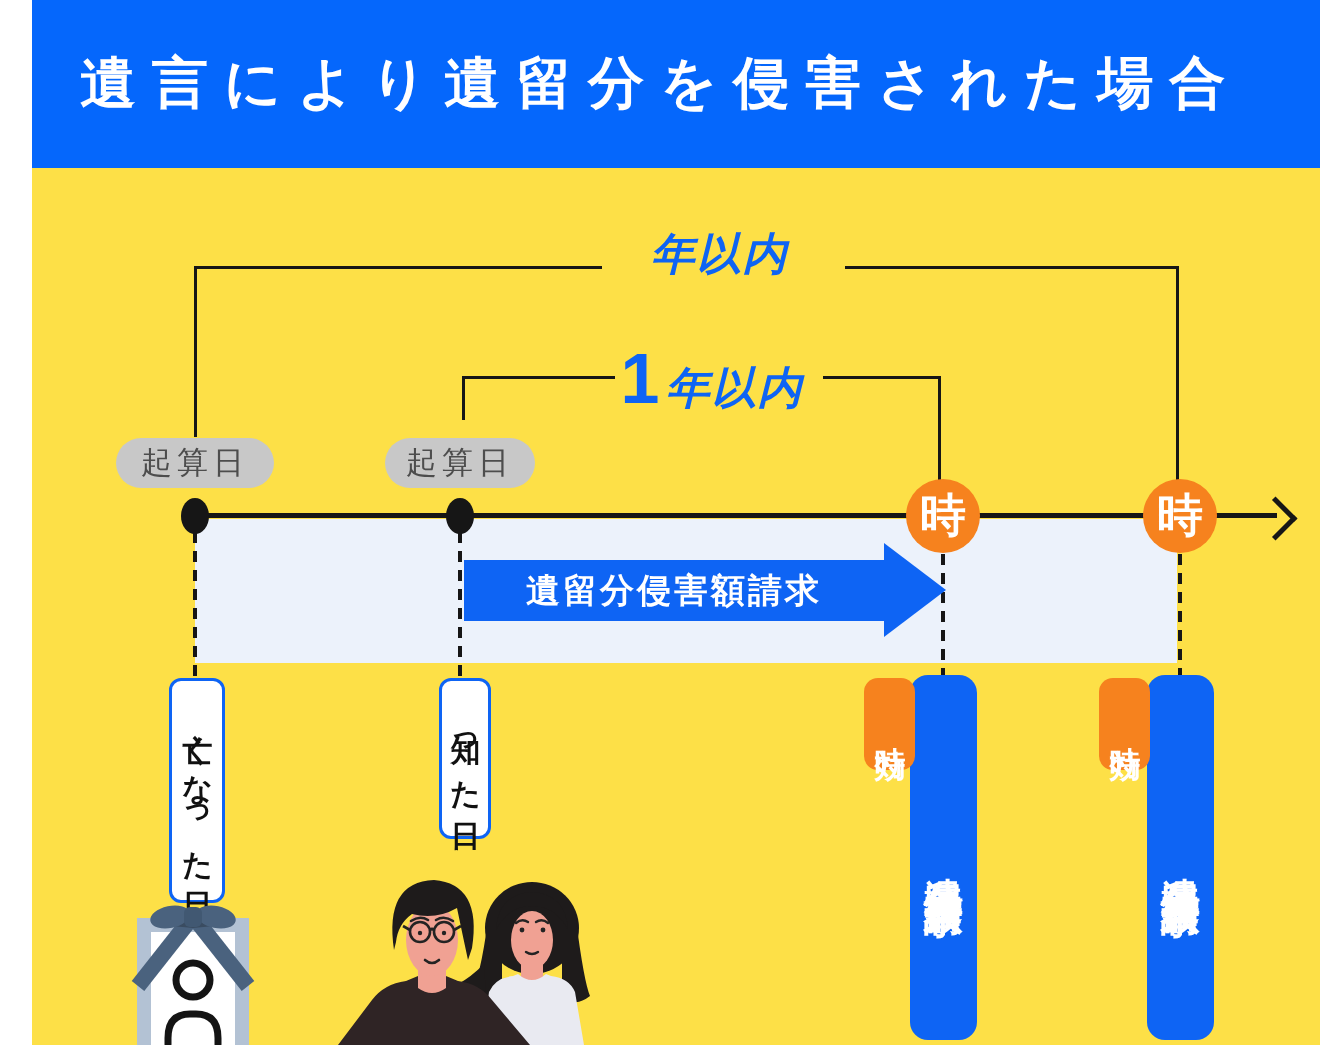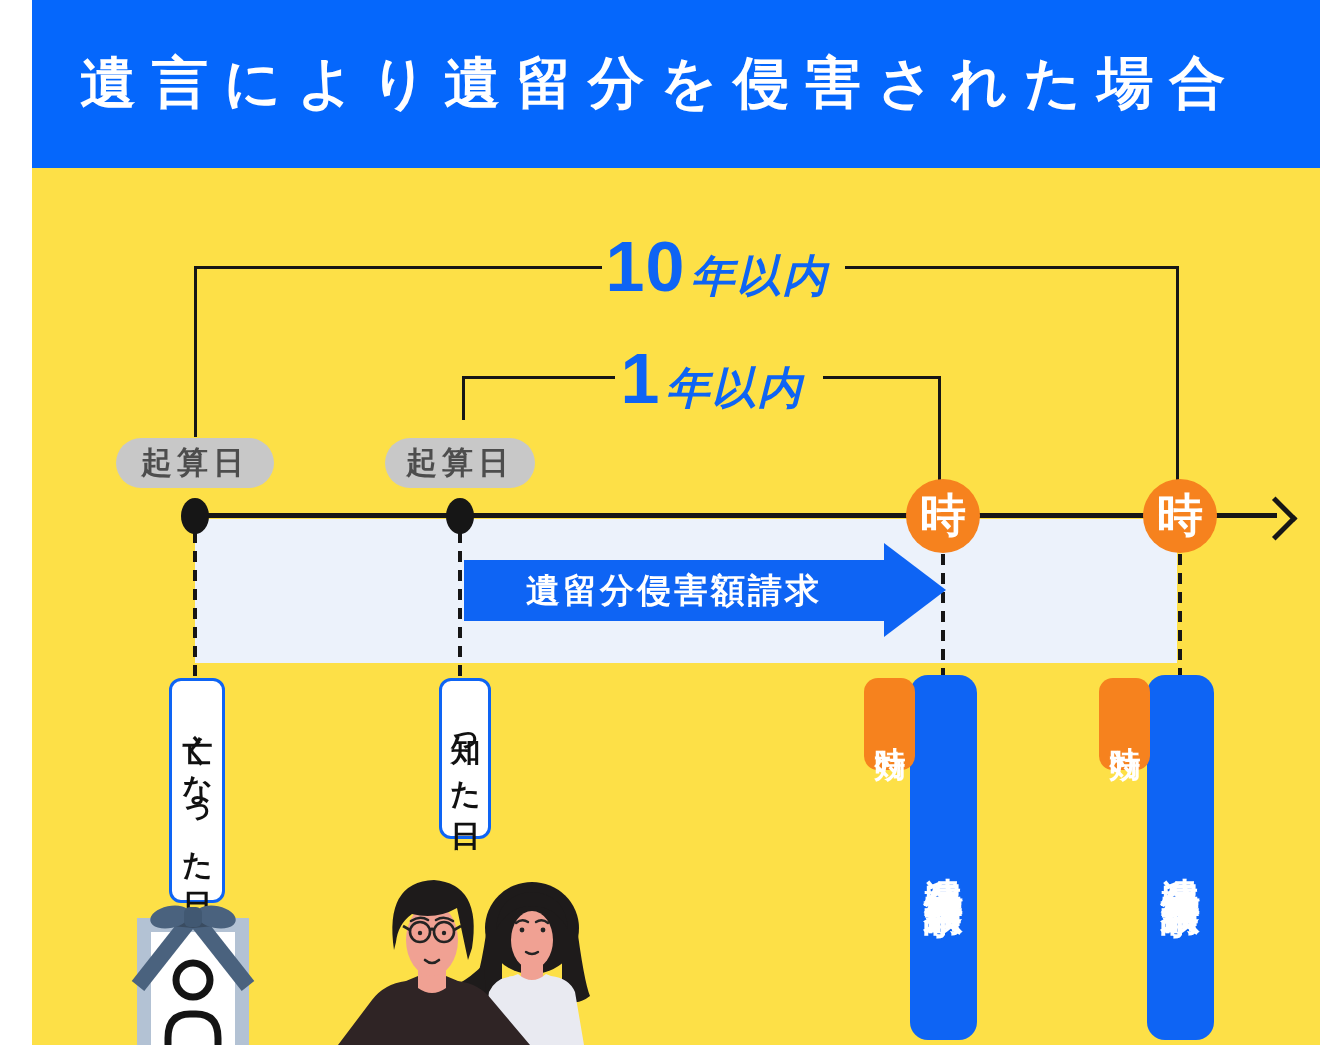--- a/index.html
+++ b/index.html
@@ -24,21 +24,21 @@
   .line{background:var(--line-black);}
 
   
   .p-caption{color:var(--accent-blue);font-weight:800;font-size:26px;text-align:center;letter-spacing:2px;}
   .p-value{display:flex;align-items:baseline;justify-content:center;color:var(--accent-blue);font-weight:800;}
   .p-value .big{font-size:70px;line-height:1;letter-spacing:1px;}
   .p-value .unit{font-size:44px;line-height:1;margin-left:5px;letter-spacing:2px;font-style:italic;}
 
   
   .start-pill{background:var(--gray-pill);border-radius:26px;display:flex;align-items:center;justify-content:center;
-    color:#4D4D4D;font-weight:700;font-size:31px;letter-spacing:5px;}
+    color:#4D4D4D;font-weight:400;font-size:31px;letter-spacing:5px;}
 
   
   .band{left:163px;top:519px;width:982px;height:144px;background:var(--light-band);}
   .tl-line{left:163px;top:513px;width:1082px;height:5px;background:var(--line-black);}
   .tl-head{left:1228px;top:503px;width:26px;height:26px;border-top:5px solid var(--line-black);
     border-right:5px solid var(--line-black);transform:rotate(45deg);}
   .dot{width:28px;height:36px;border-radius:50%;background:var(--line-black);}
 
   .dash{width:4px;background-image:repeating-linear-gradient(to bottom,var(--line-black) 0 11px,transparent 11px 19px);}
 
@@ -69,21 +69,20 @@
 
   <div class="abs header">
     <h1>遺言により遺留分を侵害された場合</h1>
   </div>
 
   <div class="abs line" style="left:163px;top:266px;width:407px;height:3px;"></div>
   <div class="abs line" style="left:813px;top:266px;width:334px;height:3px;"></div>
   <div class="abs line" style="left:162px;top:266px;width:3px;height:171px;"></div>
   <div class="abs line" style="left:1144px;top:266px;width:3px;height:214px;"></div>
   <div class="abs p-value" style="left:510px;top:232px;width:350px;">
-    <span class="big">10</span>
       <span class="unit">年以内</span>
   </div>
 
   <div class="abs line" style="left:432px;top:376px;width:151px;height:3px;"></div>
   <div class="abs line" style="left:791px;top:376px;width:118px;height:3px;"></div>
   <div class="abs line" style="left:430px;top:376px;width:3px;height:44px;"></div>
   <div class="abs line" style="left:906px;top:376px;width:3px;height:104px;"></div>
   <div class="abs p-value" style="left:505px;top:344px;width:350px;">
     <span class="big">1</span>
       <span class="unit">年以内</span>

